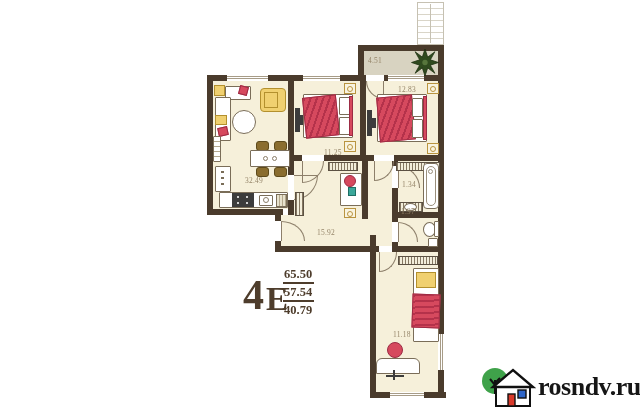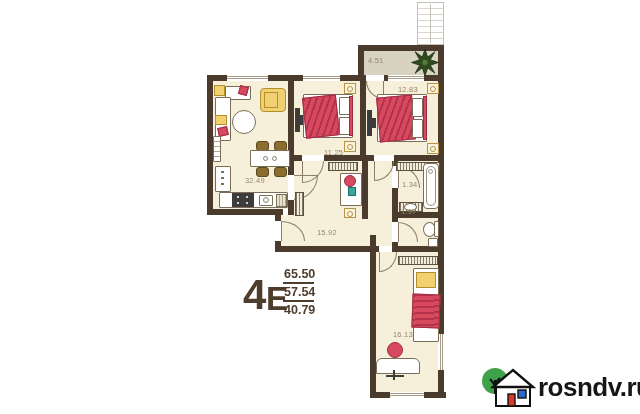--- a/index.html
+++ b/index.html
@@ -1,17 +1,17 @@
 <!DOCTYPE html>
 <html><head>
 <meta charset="utf-8">
 <style>
   html,body{margin:0;padding:0;background:#fff;}
   .page{position:relative;width:640px;height:414px;background:#fff;overflow:hidden;
-        font-family:Liberation Sans, sans-serif;}
+        font-family:Liberation Serif, serif;}
   .abs{position:absolute;}
   .wall{position:absolute;background:#4a3b2c;}
   .floor{position:absolute;background:#f6f0da;}
   .bfloor{position:absolute;background:#d8d3c1;}
   .winh{position:absolute;background:linear-gradient(to bottom,#fff 0 1.5px,#a79c87 1.5px 2.5px,#fff 2.5px 3.5px,#a79c87 3.5px 4.5px,#fff 4.5px 6px);}
   .winv{position:absolute;background:linear-gradient(to right,#fff 0 1.5px,#a79c87 1.5px 2.5px,#fff 2.5px 3.5px,#a79c87 3.5px 4.5px,#fff 4.5px 6px);}
   .hatch{position:absolute;background:repeating-linear-gradient(90deg,#857862 0 1px,#f3eedb 1px 3px);border:1px solid #5c5143;box-sizing:border-box;}
   .furn{position:absolute;background:#fff;border:1px solid #7a6d58;box-sizing:border-box;border-radius:1px;}
   .red{position:absolute;background:#d6495e;border:1px solid #9c2b44;box-sizing:border-box;}
   .duvet{position:absolute;background:#d6495e;border:1px solid #9c2b44;box-sizing:border-box;
@@ -182,21 +182,21 @@
   <div class="dark" style="left:386px;top:375px;width:18px;height:2px;"></div>
   <div class="dark" style="left:393px;top:370px;width:2px;height:10px;"></div>
 
   <div class="lbl" style="left:368px;top:56px;">4.51</div>
   <div class="lbl" style="left:398px;top:85px;">12.83</div>
   <div class="lbl" style="left:324px;top:148px;">11.25</div>
   <div class="lbl" style="left:245px;top:176px;">32.49</div>
   <div class="lbl" style="left:402px;top:180px;">1.34</div>
   <div class="lbl" style="left:401px;top:207px;">1.97</div>
   <div class="lbl" style="left:317px;top:228px;">15.92</div>
-  <div class="lbl" style="left:393px;top:330px;">16.13</div>
+  <div class="lbl" style="left:393px;top:330px;">11.18</div>
 
   <div class="sum" style="left:243px;top:276px;font-size:42px;line-height:38px;">4</div>
   <div class="sum" style="left:266px;top:284px;font-size:33px;line-height:30px;">Е</div>
   <div class="sum" style="left:284px;top:267px;font-size:12.5px;">65.50</div>
   <div class="sumline" style="left:283px;top:282px;width:31px;height:2px;"></div>
   <div class="sum" style="left:284px;top:285px;font-size:12.5px;">57.54</div>
   <div class="sumline" style="left:283px;top:300px;width:31px;height:2px;"></div>
   <div class="sum" style="left:284px;top:303px;font-size:12.5px;">40.79</div>
 
   <div class="abs" style="left:480px;top:366px;width:158px;height:46px;">

